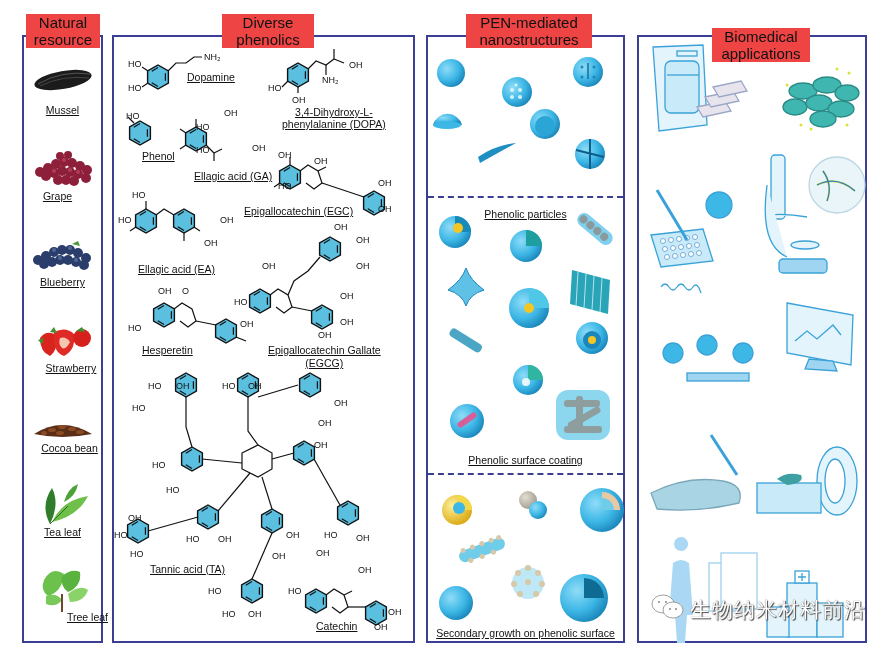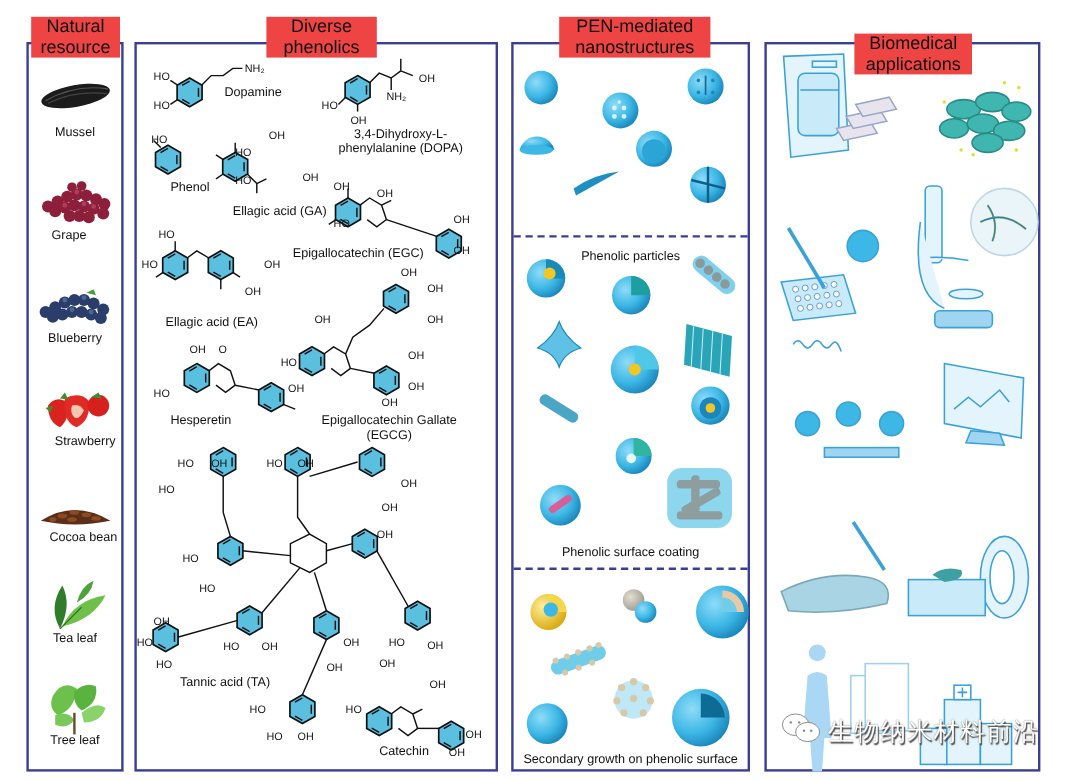--- a/index.html
+++ b/index.html
@@ -1,19 +1,19 @@
 <!DOCTYPE html>
 <html><head>
 <meta charset="utf-8">
 <style>
   html,body{margin:0;padding:0;background:#fff;}
   body{width:895px;height:650px;position:relative;overflow:hidden;font-family:"Liberation Sans",sans-serif;color:#1a1a1a;}
   .panel{position:absolute;border:2px solid #3b3f94;box-sizing:border-box;background:#fff;}
   .ptitle{position:absolute;text-align:center;font-size:15px;line-height:17px;background:#ef4444;padding:0 6px;color:#111;}
-  .lbl{position:absolute;font-size:10.5px;color:#111;text-align:center;white-space:nowrap;}
+  .lbl{position:absolute;font-size:10.5px;color:#111;text-align:center;white-space:nowrap;text-decoration:underline;}
   .chem{position:absolute;font-size:9px;color:#111;}
   .dash{position:absolute;height:0;border-top:2px dashed #3b3f94;}
   svg{position:absolute;overflow:visible;}
   .wm{position:absolute;font-size:21px;color:#fff;letter-spacing:1px;text-shadow:0 0 1px #555,1px 1px 1px #444;}
 </style>
 </head>
 <body>
 
 <div class="panel" style="left:22px;top:35px;width:81px;height:608px;"></div>
 <div class="ptitle" style="left:26px;top:14px;width:62px;">
@@ -114,21 +114,21 @@
 </svg>
 <div class="lbl" style="left:22px;width:81px;top:526px;">Tea leaf</div>
 
 <svg style="left:38px;top:566px" width="52" height="48">
   <path d="M6 14 Q14 0 26 8 Q24 26 10 30 Q2 24 6 14 z" fill="#6cc14d"></path>
   <path d="M24 10 Q34 2 42 6 Q44 20 30 26 Q22 20 24 10 z" fill="#5ab23f"></path>
   <path d="M30 28 Q42 18 50 24 Q46 36 32 36 z" fill="#8ad368"></path>
   <path d="M8 30 Q18 26 24 34 Q18 42 8 38 z" fill="#79c85a"></path>
   <path d="M24 28 L24 46" stroke="#6b4a2a" stroke-width="2"></path>
 </svg>
-<div class="lbl" style="left:22px;width:81px;top:611px;">Tree leaf</div>
+<div class="lbl" style="left:22px;width:81px;top:611px;padding-left:25px;">Tree leaf</div>
 
 <div class="panel" style="left:112px;top:35px;width:303px;height:608px;"></div>
 <div class="ptitle" style="left:222px;top:14px;width:80px;">
   <div>Diverse</div>
   <div>phenolics</div>
 </div>
 
 <svg style="left:112px;top:35px" width="303" height="608">
   <defs>
     <g id="ring">

